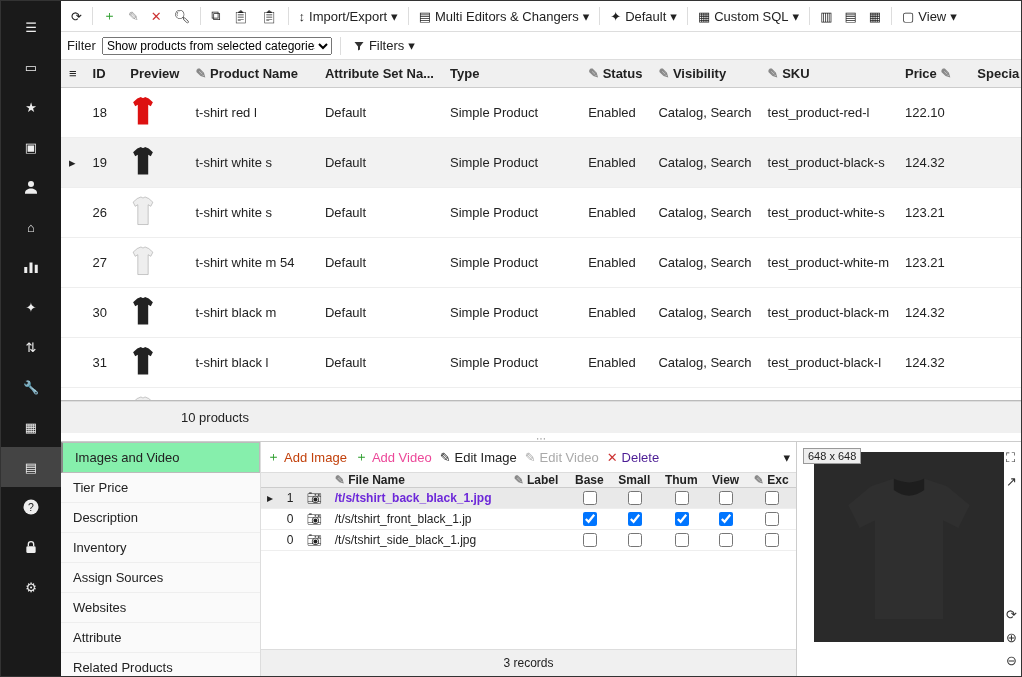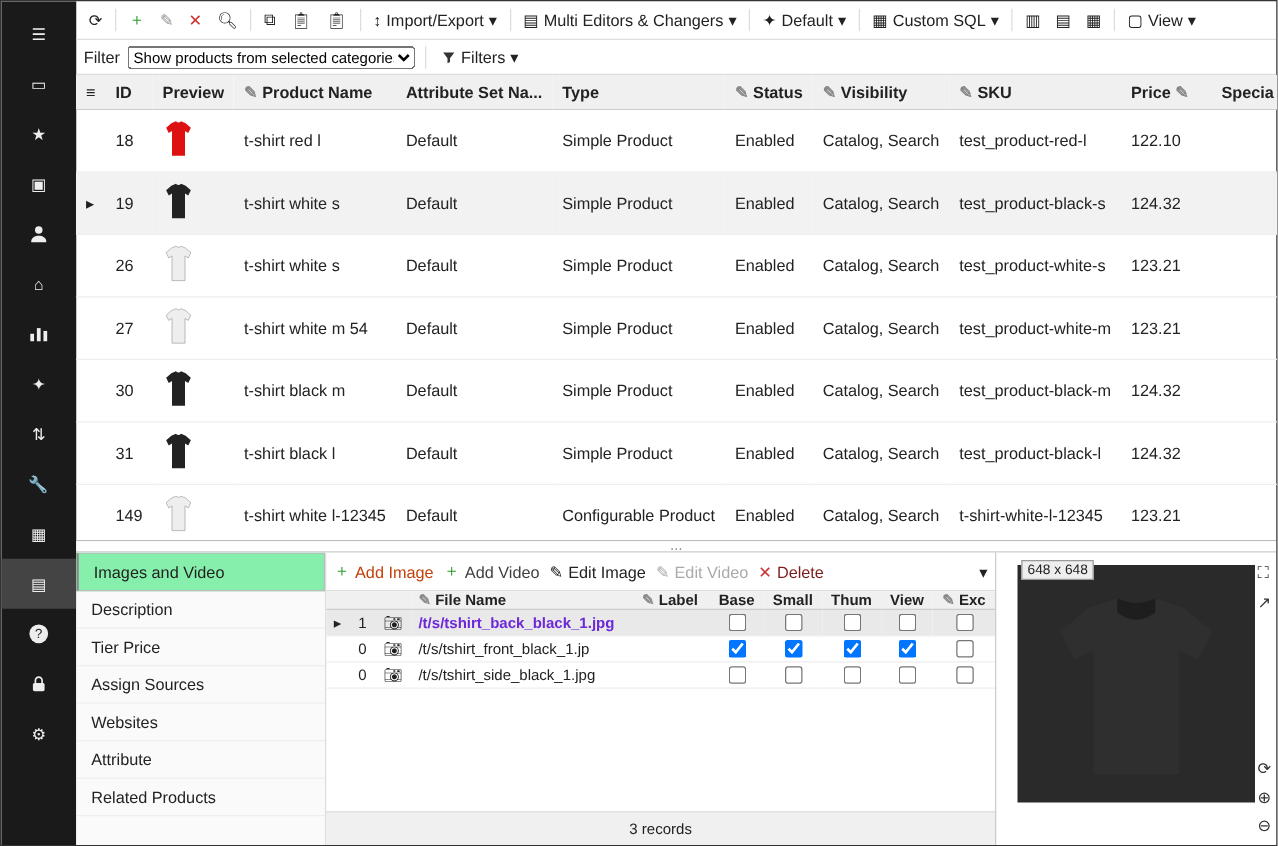--- a/index.html
+++ b/index.html
@@ -35,21 +35,21 @@
 .media-table { flex:1; overflow:auto; }
 table.small { border-collapse:collapse; width:100%; font-size:12px; }
 .small th, .small td { padding:0 6px; white-space:nowrap; text-align:left; }
 .small thead th { background:#f0f0f0; border-bottom:1px solid #ccc; }
 .small tbody tr { border-bottom:1px solid #eee; }
 .small tbody tr.sel td { background:#e9e9e9; }
 .small td a { color:#6d28d9; text-decoration:none;font-weight:bold; }
 .small td.c, .small th.c { text-align:center; }
 .media-foot { background:#f0f0f0; padding:6px; text-align:center; border-top:1px solid #ddd; font-size:12px; }
 .preview-pane { width:225px; border-left:1px solid #ccc; padding:6px; display:flex; flex-direction:column; align-items:center; position:relative; }
-.dims-badge { position:absolute; top:6px; left:20px; background:#eee; border:1px solid #999; padding:1px 4px; font-size:11px; }
+.dims-badge { position:absolute; top:6px; left:6px; background:#eee; border:1px solid #999; padding:1px 4px; font-size:11px; }
 .big-thumb { width:190px; height:190px; background:#2a2a2a; display:flex; align-items:center; justify-content:center; margin-top:4px; }
 .big-thumb svg { width:190px; height:190px; }
 .preview-icons { position:absolute; right:4px; top:8px; display:flex; flex-direction:column; gap:8px; color:#333; }
 .preview-zoom { position:absolute; right:4px; bottom:8px; display:flex; flex-direction:column; gap:8px; color:#333; }
 .pencil-icon { opacity:0.5; }
 .price-col { text-align:left; padding-right:18px !important; }
 input[type=checkbox] { width:14px; height:14px; }
 </style>
 </head>
 <body>
@@ -253,42 +253,46 @@
               <td>Configurable Product</td>
               <td>Enabled</td>
               <td>Catalog, Search</td>
               <td>t-shirt-white-l-12345</td>
               <td class="price-col">123.21</td>
               <td></td>
             </tr>
           </tbody>
       </table>
     </div>
+    <div class="footer">
+      <span>10 products</span>
+    </div>
 
     <div class="splitter">⋯</div>
 
     <div class="lower">
       <div class="tabs-left" id="tabs">
           <div class="tab-left active">Images and Video</div>
+          <div class="tab-left">Tier Price</div>
           <div class="tab-left">Description</div>
-          <div class="tab-left">Tier Price</div>
+          <div class="tab-left">Inventory</div>
           <div class="tab-left">Assign Sources</div>
           <div class="tab-left">Websites</div>
           <div class="tab-left">Attribute</div>
           <div class="tab-left">Related Products</div>
         </div>
 
       <div class="media-pane">
         <div class="media-left">
           <div class="media-tools">
             <span class="mt" style="color:#2a9d2a">＋ <span style="color:#c2410c">Add Image</span></span>
-            <span class="mt" style="color:#2a9d2a">＋ <span style="color:#404040">Add Video</span></span>
+            <span class="mt" style="color:#2a9d2a">＋ <span style="color:#ec4899">Add Video</span></span>
             <span class="mt">✎ <span>Edit Image</span></span>
             <span class="mt disabled">✎ <span>Edit Video</span></span>
-            <span class="mt" style="color:#c33">✕ <span style="color:#7f1d1d">Delete</span></span>
+            <span class="mt" style="color:#c33">✕ <span style="color:#4c1d95">Delete</span></span>
             <span style="flex:1"></span>
             <span class="mt">▾</span>
           </div>
           <div class="media-table">
             <table class="small">
               <thead>
                   <tr id="mhdr">
                     <th class=""></th>
                     <th class=""></th>
                     <th class=""></th>

